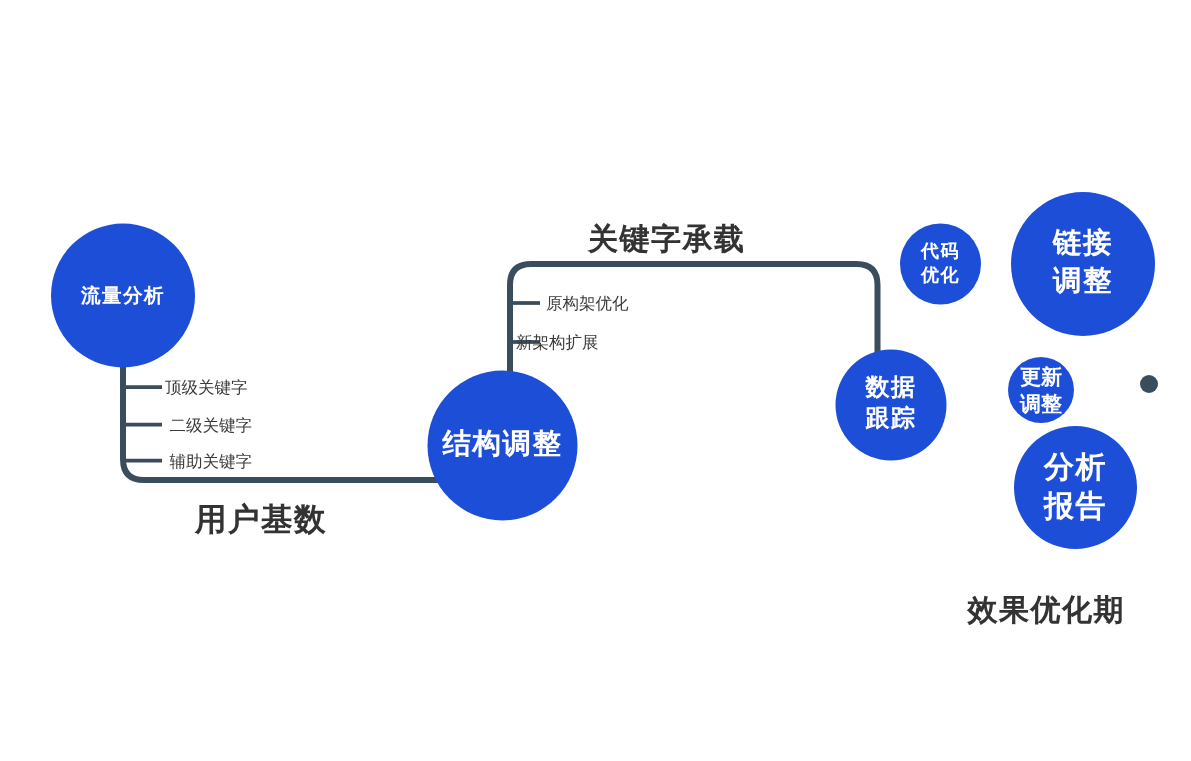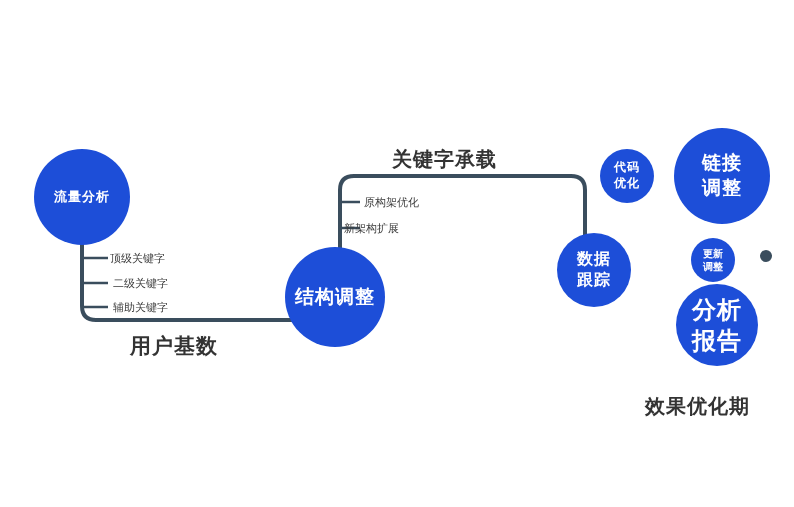--- a/index.html
+++ b/index.html
@@ -87,28 +87,28 @@
   <div class="node" style="left:600px; top:149px; width:54px; height:54px; font-size:12px;">
     <span>代码</span>
     <span>优化</span>
   </div>
 
   <div class="node" style="left:674px; top:128px; width:96px; height:96px; font-size:19px;">
     <span>链接</span>
     <span>调整</span>
   </div>
 
-  <div class="node" style="left:691px; top:238px; width:44px; height:44px; font-size:10px; letter-spacing:0;text-align:center;">
+  <div class="node" style="left:672px; top:238px; width:44px; height:44px; font-size:14px; letter-spacing:0;text-align:center;">
     <span>更新</span>
     <span>调整</span>
   </div>
 
   <div class="dot" style="left:760px; top:250px; width:12px; height:12px;"></div>
 
-  <div class="node" style="left:676px; top:284px; width:82px; height:82px; font-size:24px;">
+  <div class="node" style="left:676px; top:284px; width:82px; height:82px; font-size:20px;">
     <span>分析</span>
     <span>报告</span>
   </div>
 
   <div class="label-big" style="left:392px; top:146px;">关键字承载</div>
 
   <div class="label-big" style="left:130px; top:332px; font-size:21px;">用户基数</div>
 
   <div class="label-big" style="left:645px; top:393px;">效果优化期</div>
 

